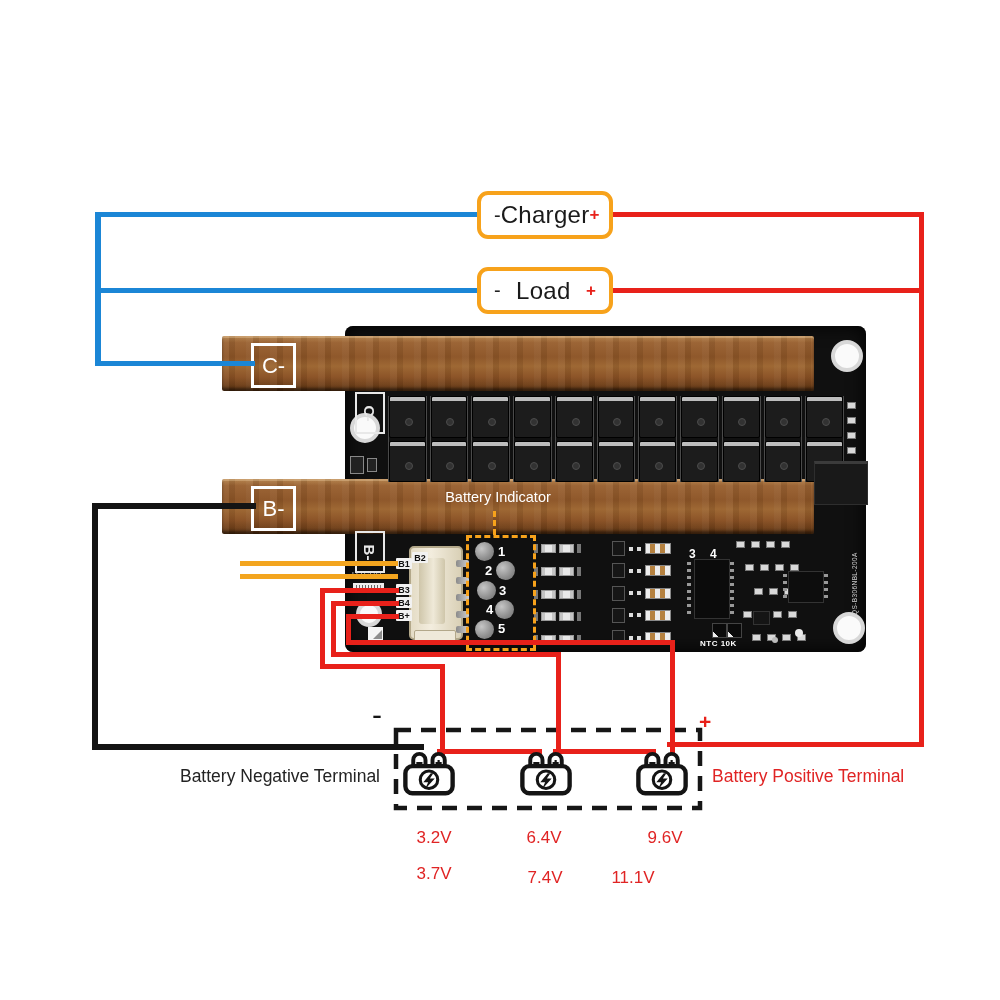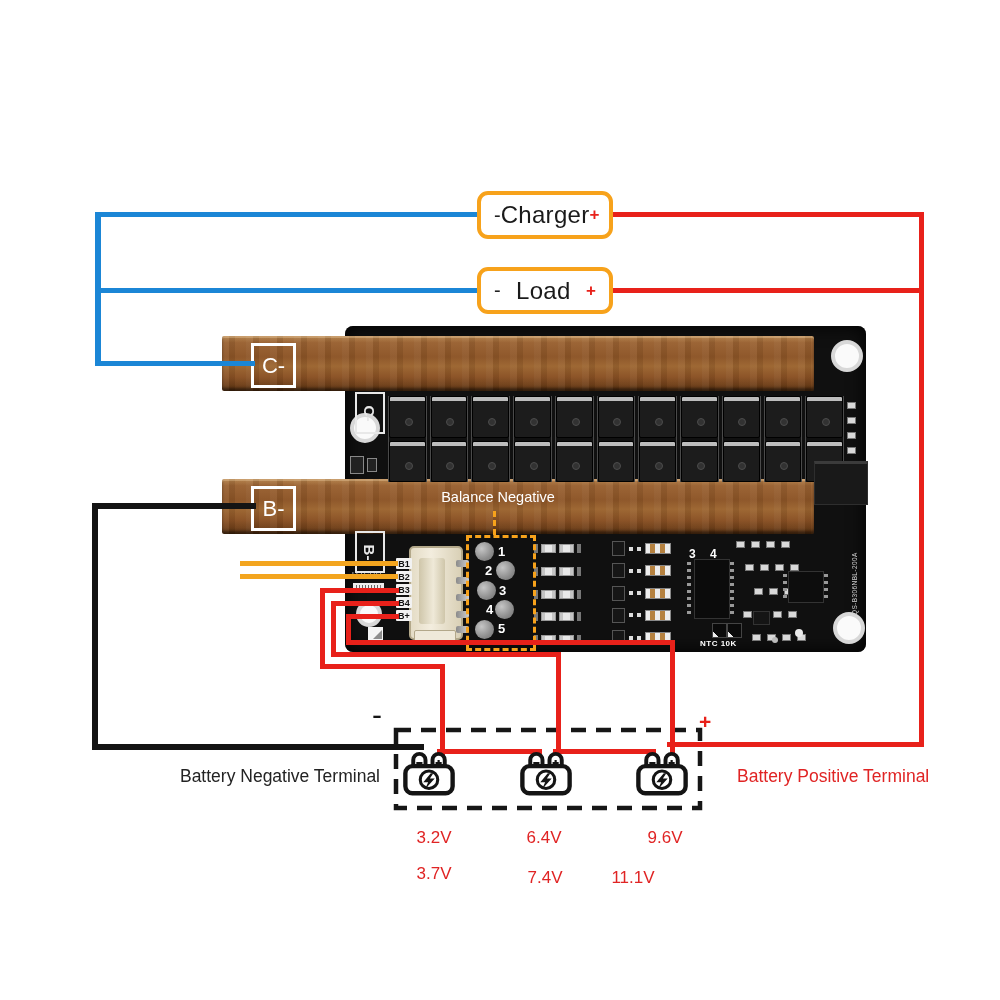--- a/index.html
+++ b/index.html
@@ -113,21 +113,21 @@
   .silk34{position:absolute;color:#fff;font-size:12px;font-weight:bold;z-index:3;}
   .ntc-txt{position:absolute;left:700px;top:639px;color:#fff;font-size:8px;font-weight:bold;
            letter-spacing:.5px;z-index:3;}
   .sm-dark{position:absolute;background:#222;border:1px solid #888;z-index:3;}
 
   
   .pack-box{position:absolute;left:392px;top:726px;z-index:4;}
   .cell{position:absolute;z-index:5;}
   .pack-sign{position:absolute;z-index:4;}
   .lbl{position:absolute;font-size:17.5px;color:var(--ink);white-space:nowrap;z-index:2;}
-  .lbl-red{color:var(--redtxt);margin-left:25px;}
+  .lbl-red{color:var(--redtxt);}
   .vval{position:absolute;color:var(--redtxt);font-size:17px;text-align:center;z-index:2;}
 </style>
 </head>
 <body>
 
 <div id="stage">
 
   <div class="board"></div>
 
   <div id="mosfets">
@@ -193,21 +193,21 @@
   <div class="bus-label" style="left:251px;top:343px;">C-</div>
   <div class="bus-label" style="left:251px;top:486px;">B-</div>
 
   <div class="silk-box" style="top:392px;">
       <span>C-</span>
     </div>
   <div class="silk-box" style="top:531px;">
       <span>B-</span>
     </div>
 
-  <div class="balance-text">Balance Negative</div>
+  <div class="balance-text">Battery Indicator</div>
   <div class="balance-leader"></div>
   <div class="balance-box"></div>
   <div class="led" style="left:475px;top:542px;"></div>
   <div class="led" style="left:496px;top:561px;"></div>
   <div class="led" style="left:477px;top:581px;"></div>
   <div class="led" style="left:495px;top:600px;"></div>
   <div class="led" style="left:475px;top:620px;"></div>
   <span class="led-num" style="left:498px;top:544px;">1</span>
   <span class="led-num" style="left:485px;top:563px;">2</span>
   <span class="led-num" style="left:499px;top:583px;">3</span>
@@ -217,21 +217,21 @@
   <div class="jst-body"></div>
   <div class="jst-inner"></div>
   <div class="jst-latch"></div>
   <div class="jst-pin" style="top:560px;"></div>
   <div class="jst-pin" style="top:577px;"></div>
   <div class="jst-pin" style="top:594px;"></div>
   <div class="jst-pin" style="top:611px;"></div>
   <div class="jst-pin" style="top:626px;"></div>
 
   <div class="pin-lbl" style="top:558px;">B1</div>
-  <div class="pin-lbl" style="top:571px;">B2</div>
+  <div class="pin-lbl" style="top:552px;margin-left:16px;">B2</div>
   <div class="pin-lbl" style="top:584px;">B3</div>
   <div class="pin-lbl" style="top:597px;">B4</div>
   <div class="pin-lbl" style="top:610px;">B+</div>
 
   <div class="micro-silk" style="left:352px;top:571px;">LED 3.02</div>
   <div class="barcode"></div>
   <div class="corner-mark"></div>
 
   <div id="res-field">
       <div class="res-row">

